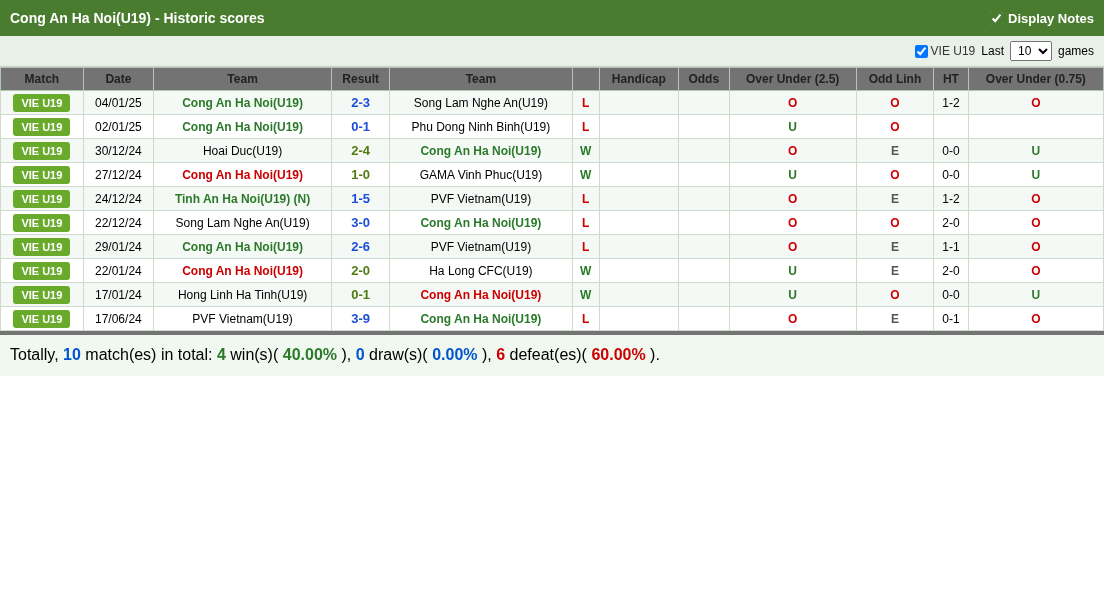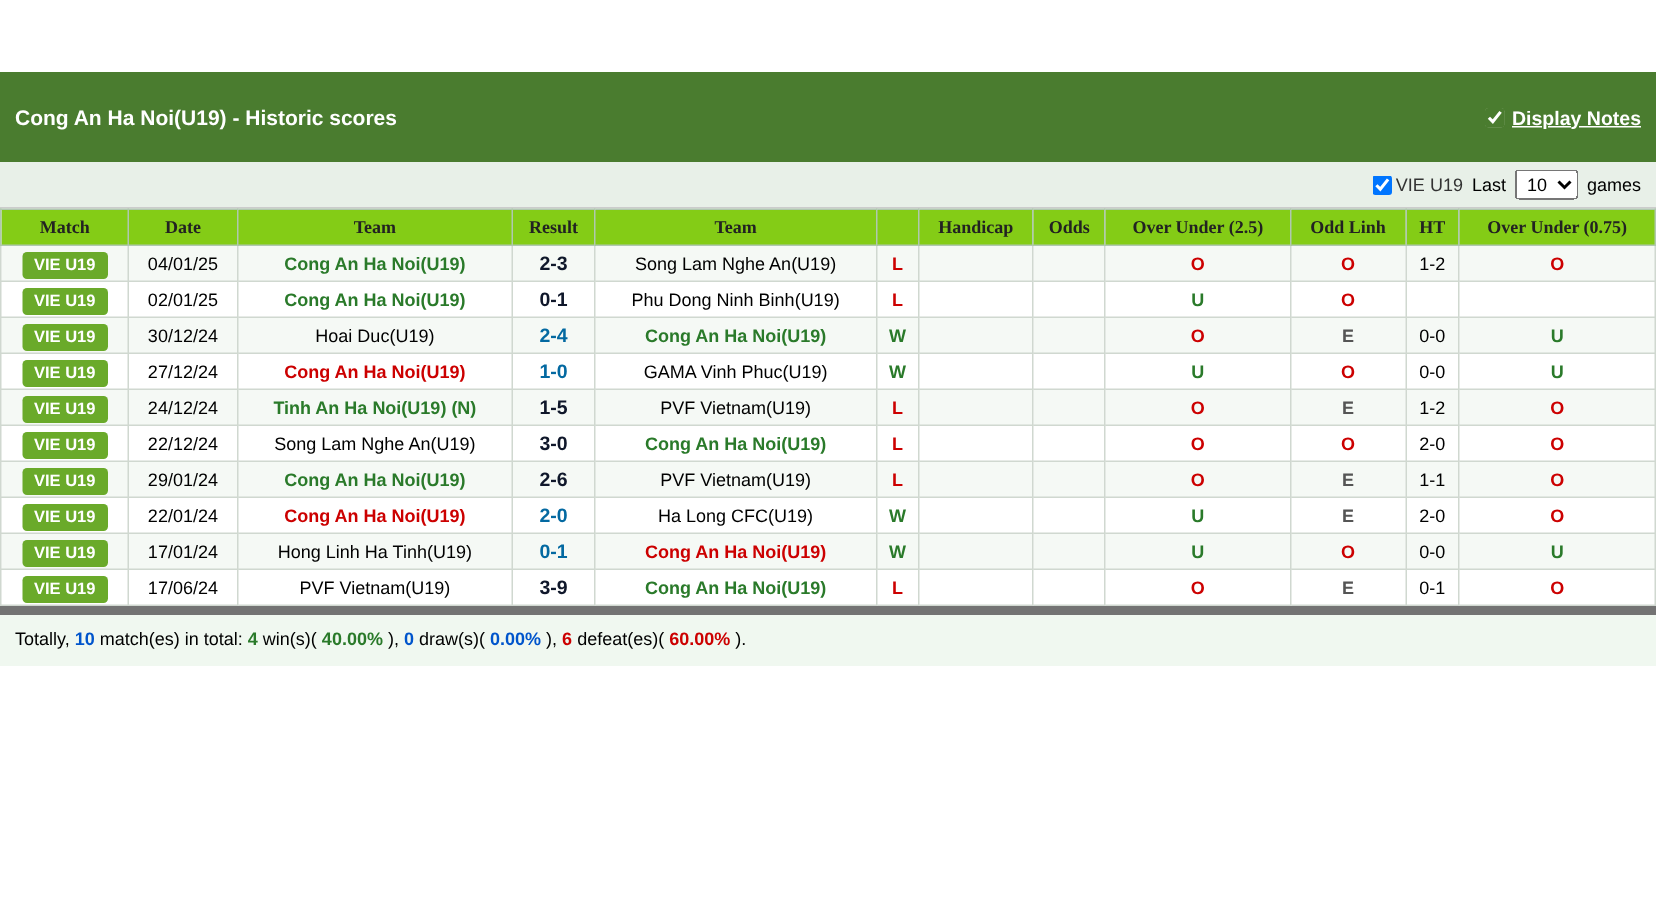--- a/index.html
+++ b/index.html
@@ -1,34 +1,32 @@
 <!DOCTYPE html>
 <html><head>
   <meta charset="utf-8">
   <style>
     * { box-sizing: border-box; margin: 0; padding: 0; }
     body { font-family: Arial, sans-serif; font-size: 12px; background: #fff; width: 1104px; }
 
     .title-bar {
       background: #4a7c2f;
       color: #fff;
-      padding: 22px 10px;
+      padding: 10px 10px;
       font-size: 14px;
       font-weight: bold;
       display: flex;
       justify-content: space-between;
       align-items: center;
-      margin-top: 48px;
     }
     .title-bar .display-notes {
       display: flex;
       align-items: center;
       gap: 5px;
       font-size: 13px;
-      text-decoration: underline;
     }
     .title-bar input[type=checkbox] { accent-color: #4a7c2f; }
 
     .filter-bar {
       background: #e8f0e8;
       padding: 5px 10px;
       display: flex;
       justify-content: flex-end;
       align-items: center;
       gap: 6px;
@@ -44,22 +42,21 @@
     .filter-bar select {
       font-size: 12px;
       padding: 1px 3px;
     }
 
     table {
       width: 100%;
       border-collapse: collapse;
     }
     thead tr {
-      background: #84cc16;
-      font-family: Liberation Serif, serif;
+      background: #737373;
     }
     thead th {
       border: 1px solid #b0c8b0;
       padding: 4px 5px;
       text-align: center;
       font-size: 12px;
       font-weight: bold;
       color: #222;
       vertical-align: middle;
     }
@@ -81,35 +78,35 @@
       font-weight: bold;
       padding: 3px 8px;
       border-radius: 3px;
       font-size: 11px;
       white-space: nowrap;
     }
 
     .team-green { color: #2a7a2a; font-weight: bold; }
     .team-red { color: #cc0000; font-weight: bold; }
 
-    .result-green { color: #0369a1; font-weight: bold; font-size: 13px; }
-    .result-red { color: #0f172a; font-weight: bold; font-size: 13px; }
+    .result-green { color: #4d7c0f; font-weight: bold; font-size: 13px; }
+    .result-red { color: #1d4ed8; font-weight: bold; font-size: 13px; }
 
     .wl-w { color: #2a7a2a; font-weight: bold; }
     .wl-l { color: #cc0000; font-weight: bold; }
 
     .ou-o { color: #cc0000; font-weight: bold; }
     .ou-u { color: #2a7a2a; font-weight: bold; }
     .ou-e { color: #555; font-weight: bold; }
 
     .summary-bar {
       background: #f0f8f0;
       padding: 6px 10px;
-      font-size: 12px;
-      border-top: 6px solid #737373;
+      font-size: 16px;
+      border-top: 4px solid #737373;
       line-height: 1.8;
     }
     .summary-bar .bold { font-weight: bold; }
     .clr-green { color: #2a7a2a; font-weight: bold; }
     .clr-red { color: #cc0000; font-weight: bold; }
     .clr-blue { color: #0055cc; font-weight: bold; }
   </style>
 </head>
 <body>
 

